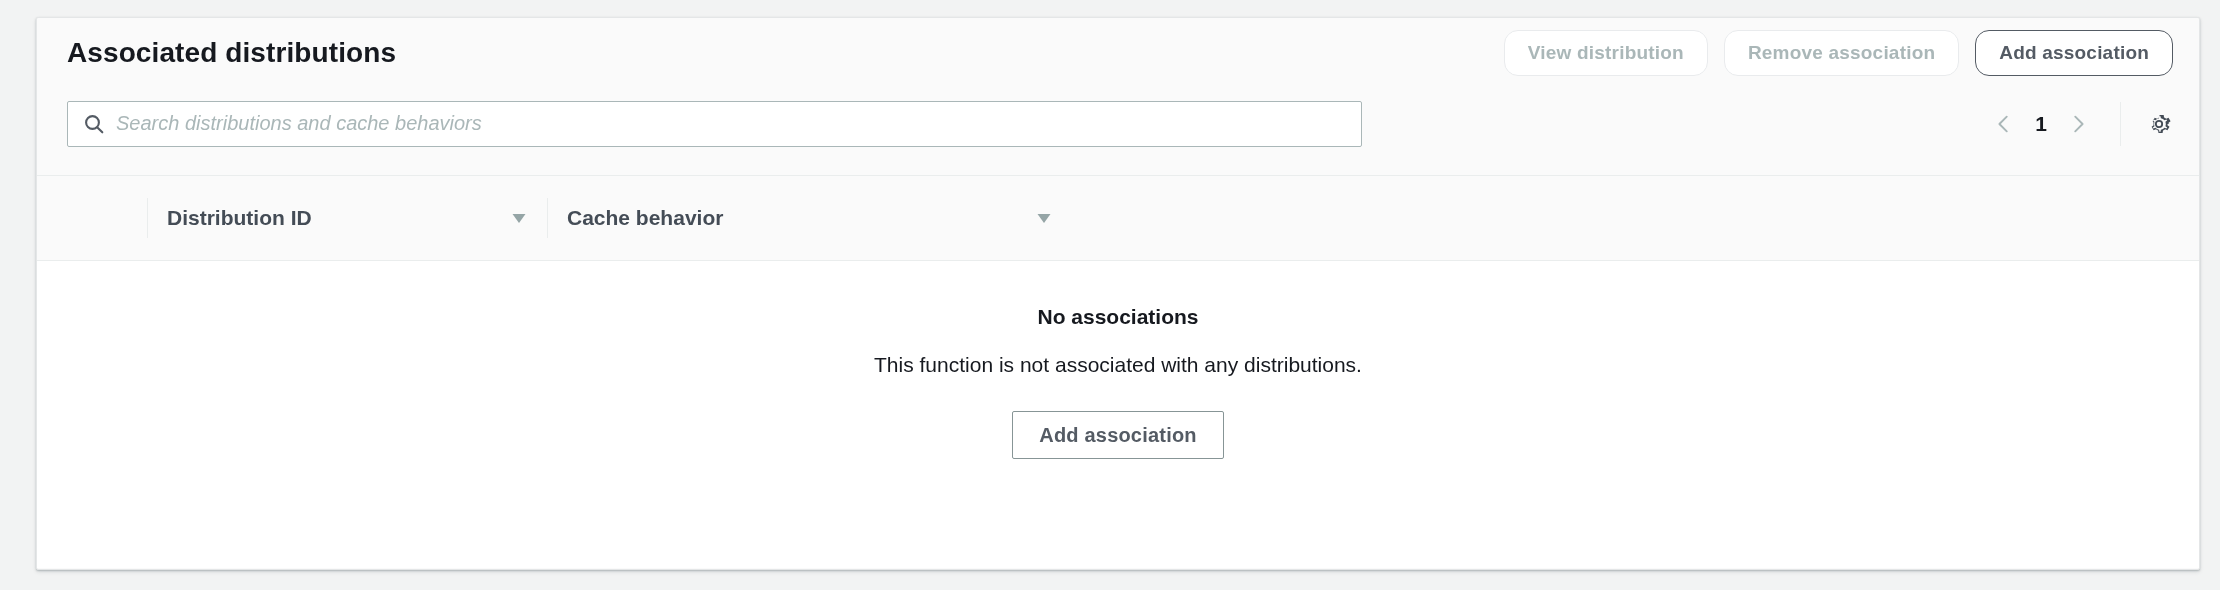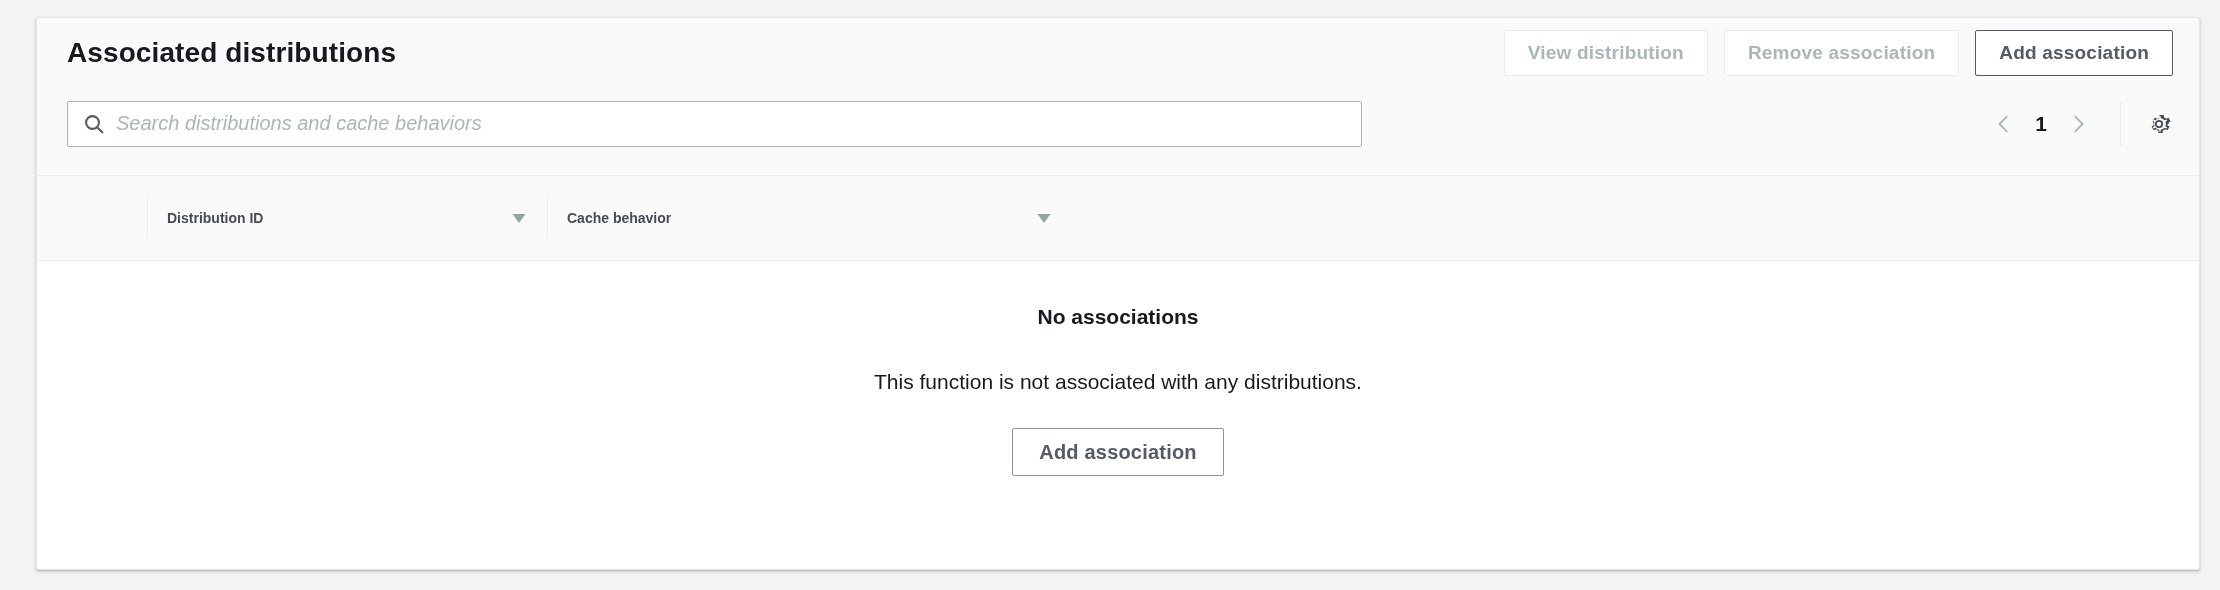--- a/index.html
+++ b/index.html
@@ -51,21 +51,21 @@
     gap: 16px;
   }
   .btn {
     font-family: "Liberation Sans", sans-serif;
     font-size: 19px;
     font-weight: bold;
     letter-spacing: 0.2px;
     background: #ffffff;
     border: 1px solid #545b64;
     color: #545b64;
-    border-radius: 2px;
+    border-radius: 14px;
     padding: 0 23px;
     height: 46px;
     line-height: 44px;
     cursor: pointer;
     white-space: nowrap;
     box-sizing: border-box;
   }
   .btn.disabled {
     border-color: #e9ebed;
     color: #aab7b8;
@@ -195,21 +195,21 @@
   .th-sep::before {
     content: "";
     position: absolute;
     left: 0;
     top: 22px;
     bottom: 22px;
     width: 1px;
     background: #eaeded;
   }
   .th-label {
-    font-size: 14px;
+    font-size: 21px;
     font-weight: bold;
     color: #444c56;
     white-space: nowrap;
   }
   .sort-icon {
     flex: 0 0 auto;
     margin-left: 16px;
     color: #95a5a6;
     display: flex;
     align-items: center;
@@ -225,21 +225,21 @@
     box-sizing: border-box;
     gap: 8px;
   }
   .empty-title {
     margin-top: 44px;
     font-size: 21px;
     font-weight: bold;
     color: #16191f;
   }
   .empty-desc {
-    margin-top: 33px;
+    margin-top: 16px;
     font-size: 21px;
     color: #16191f;
   }
   .empty-action {
     margin-top: 26px;
   }
   .btn-empty {
     font-family: "Liberation Sans", sans-serif;
     font-size: 20px;
     font-weight: bold;

